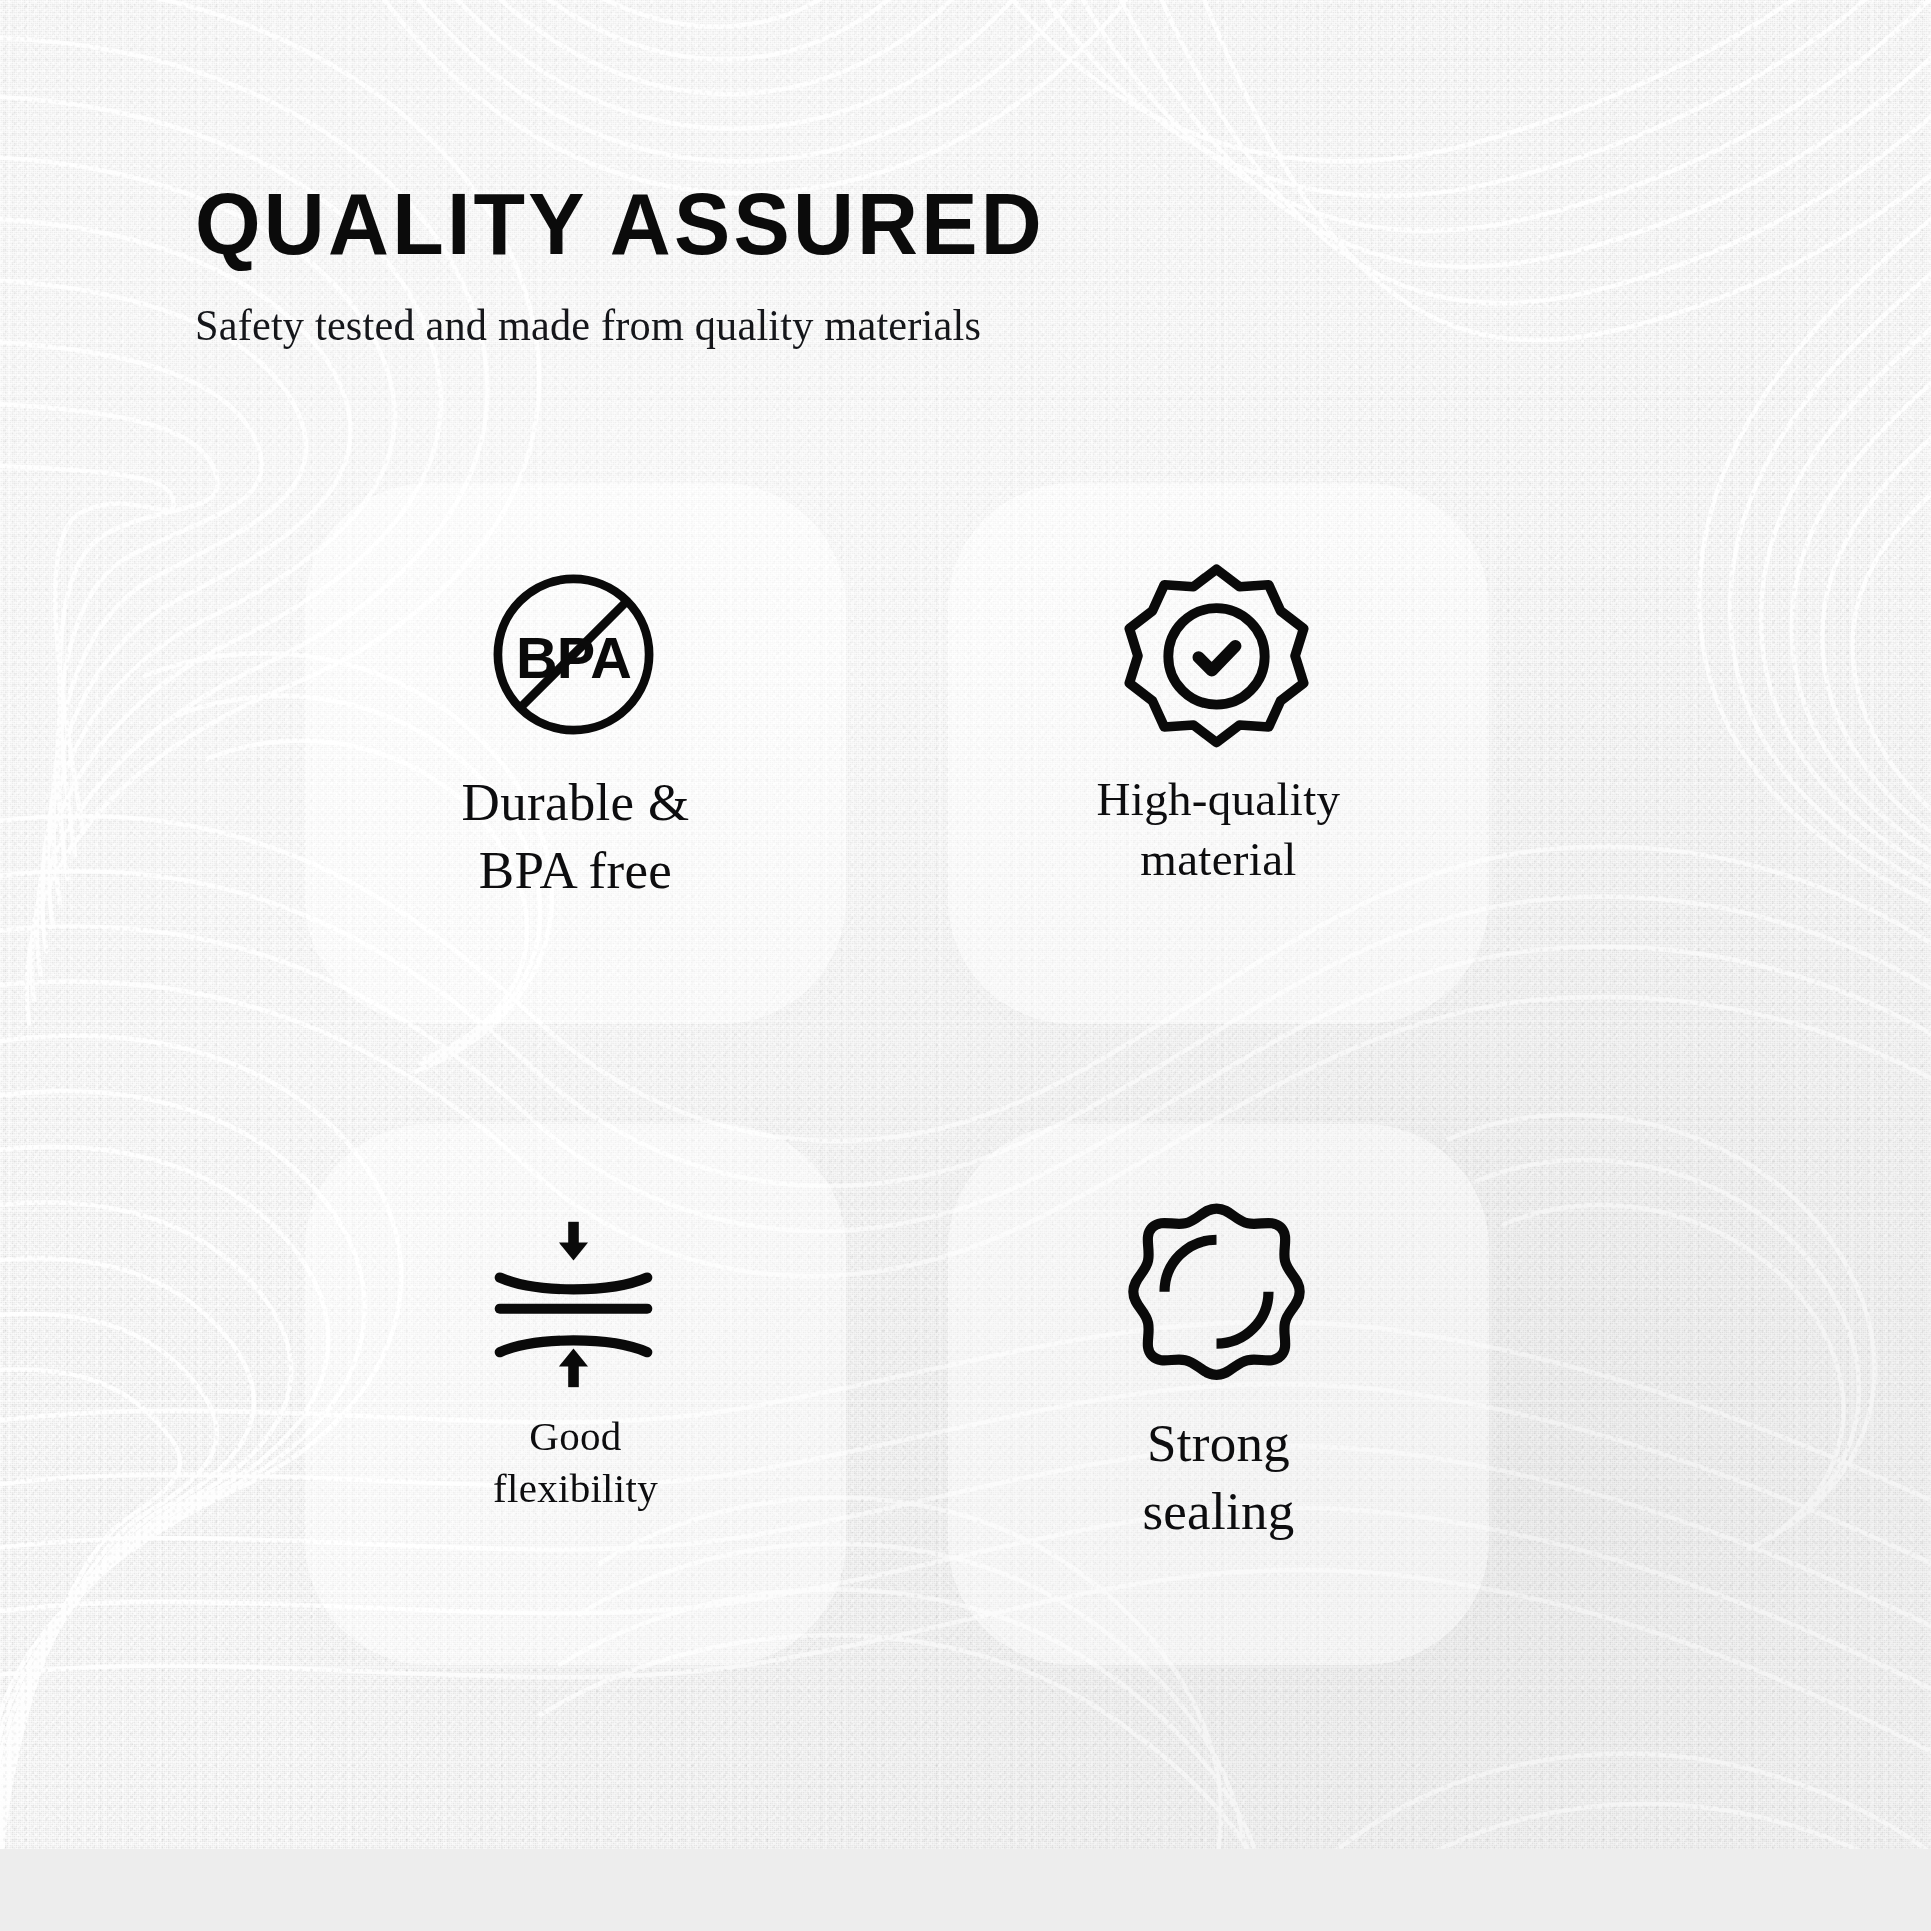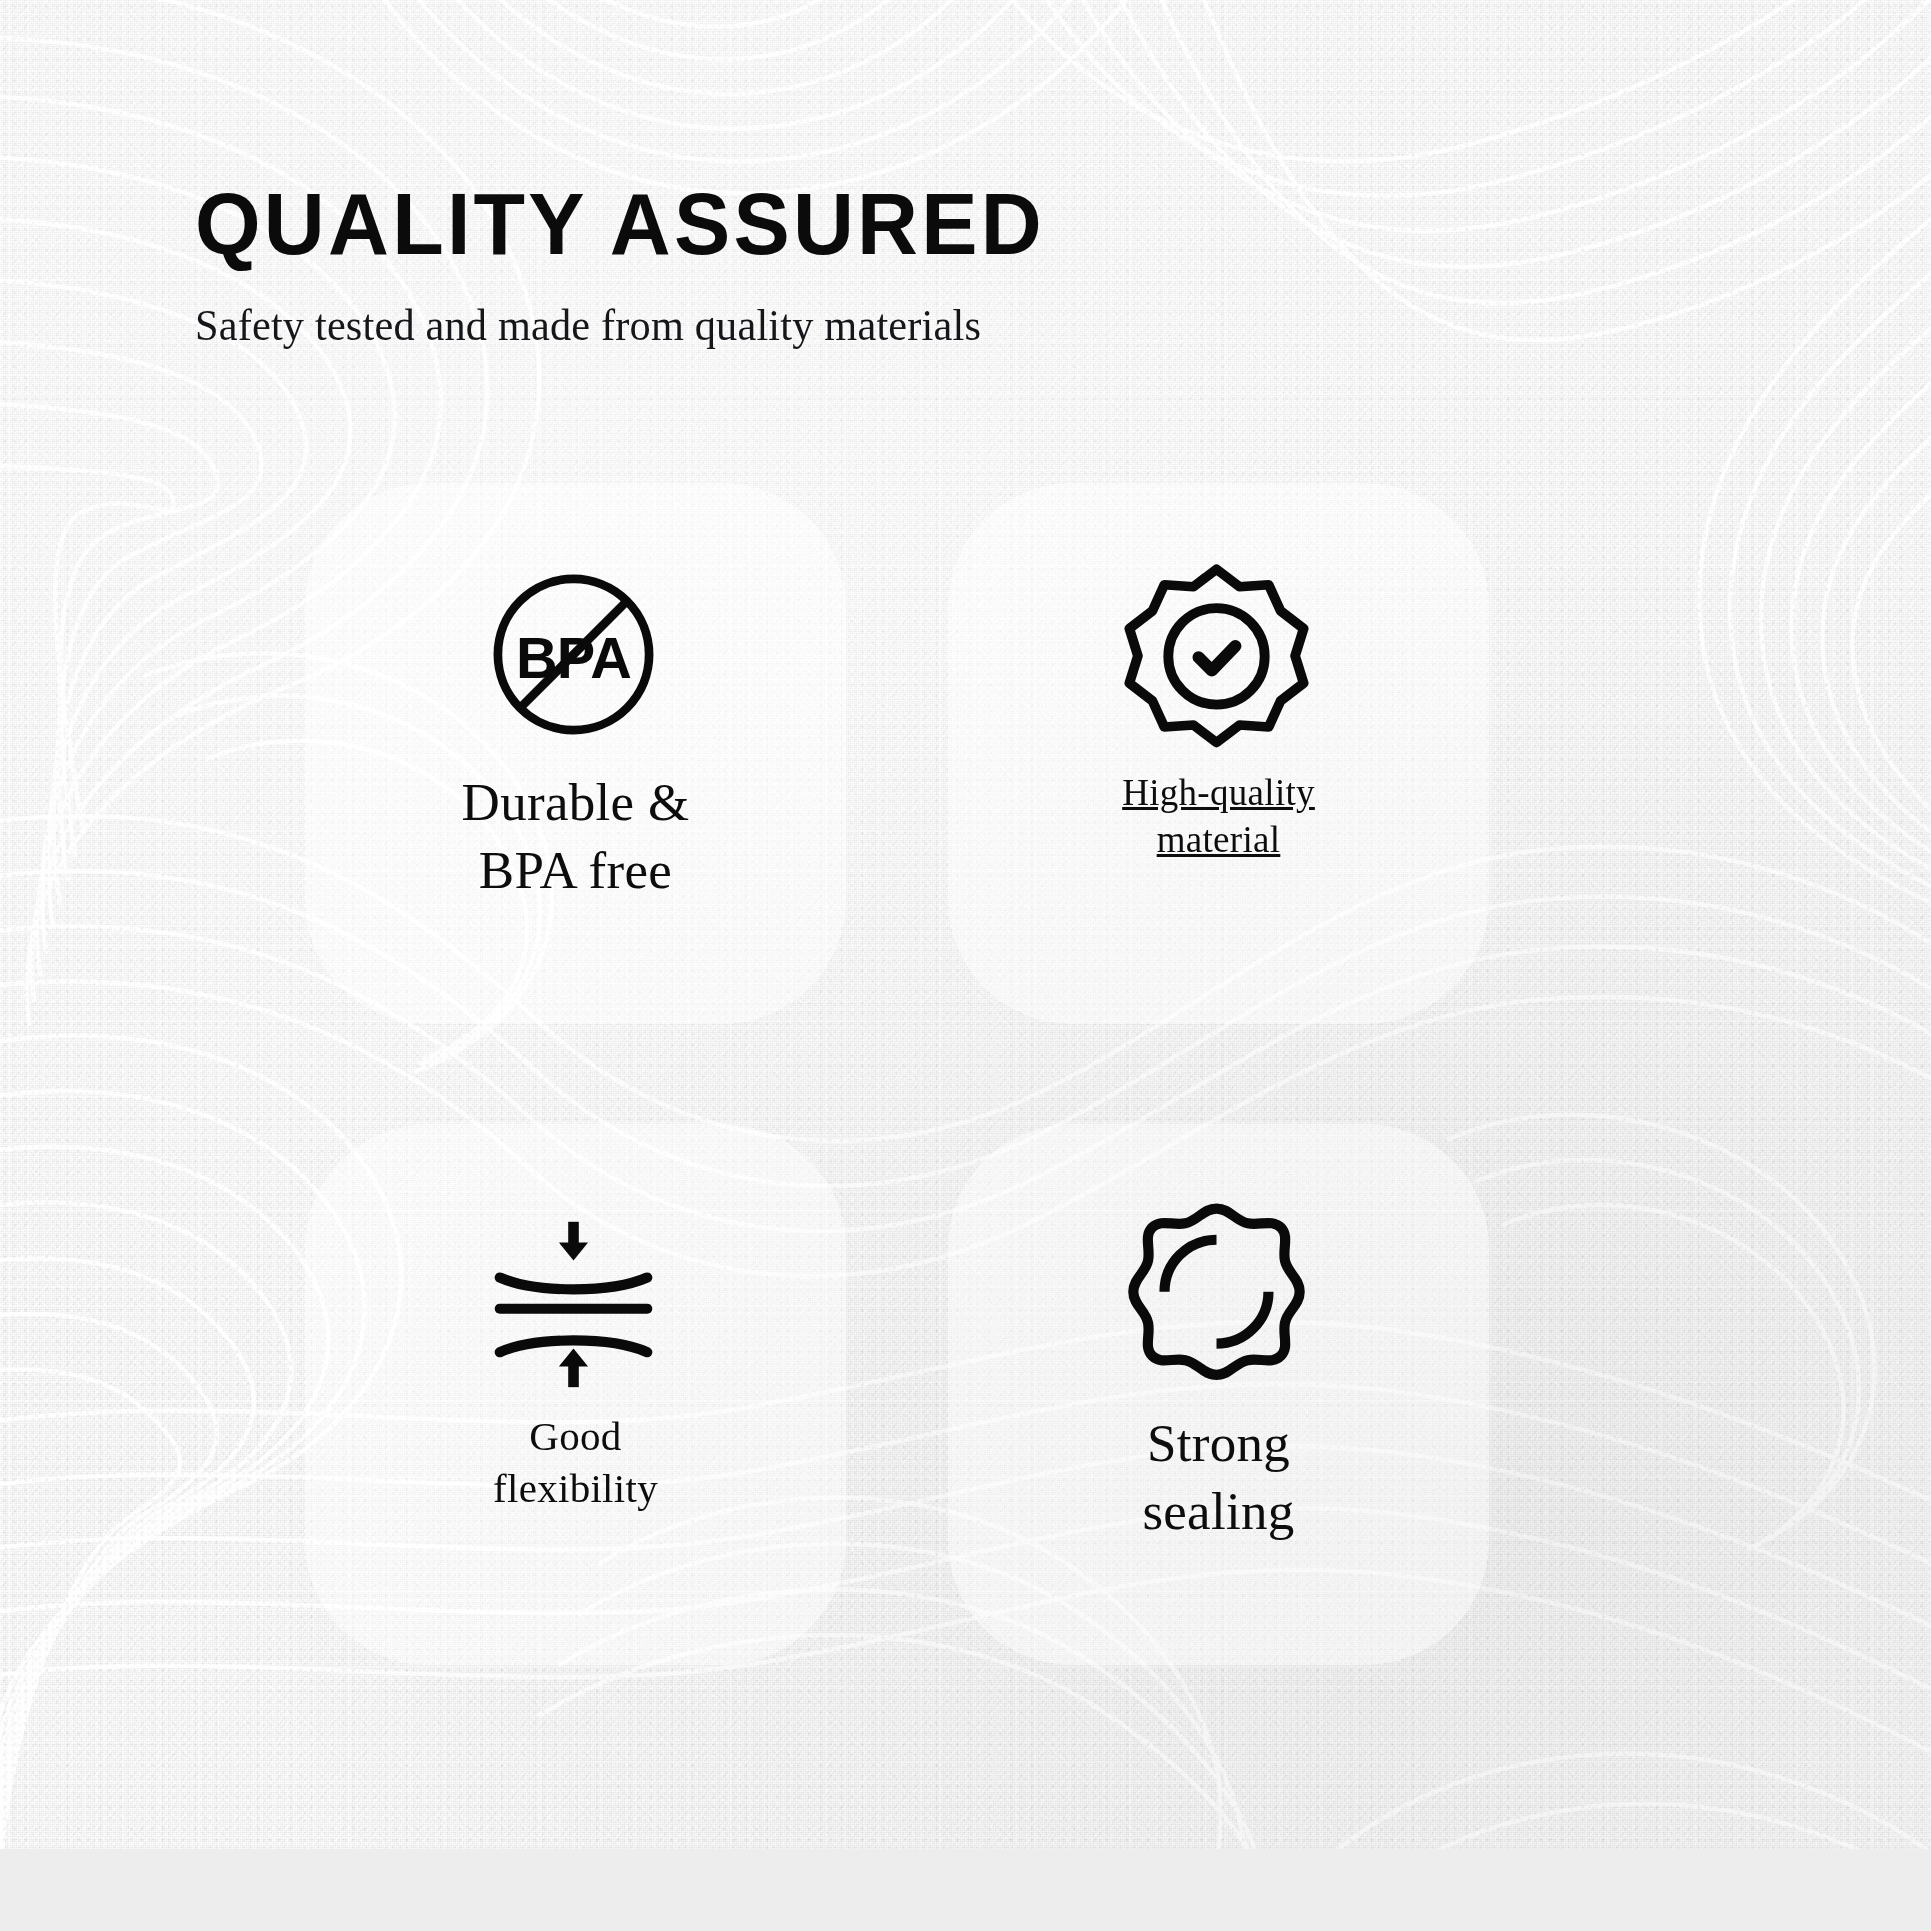--- a/index.html
+++ b/index.html
@@ -116,21 +116,21 @@
     font-family:"Liberation Serif", serif;
     font-size:53px;
     line-height:1.28;
     color:#0d0d0f;
     text-align:center;
     letter-spacing:0.3px;
     white-space:pre-line;
   }
   
   .card:nth-child(1) .card-label{ font-size:53px; }
-  .card:nth-child(2) .card-label{ font-size:37px;text-decoration:underline; }
+  .card:nth-child(2) .card-label{ font-size:47px; }
   .card:nth-child(3) .card-label{ font-size:41px; }
   .card:nth-child(4) .card-label{ font-size:53px; }
 </style>
 </head>
 <body>
 
 <div id="canvas">
 
   <svg class="contours" viewBox="0 0 2000 2000" preserveAspectRatio="none" aria-hidden="true">
     <defs>

